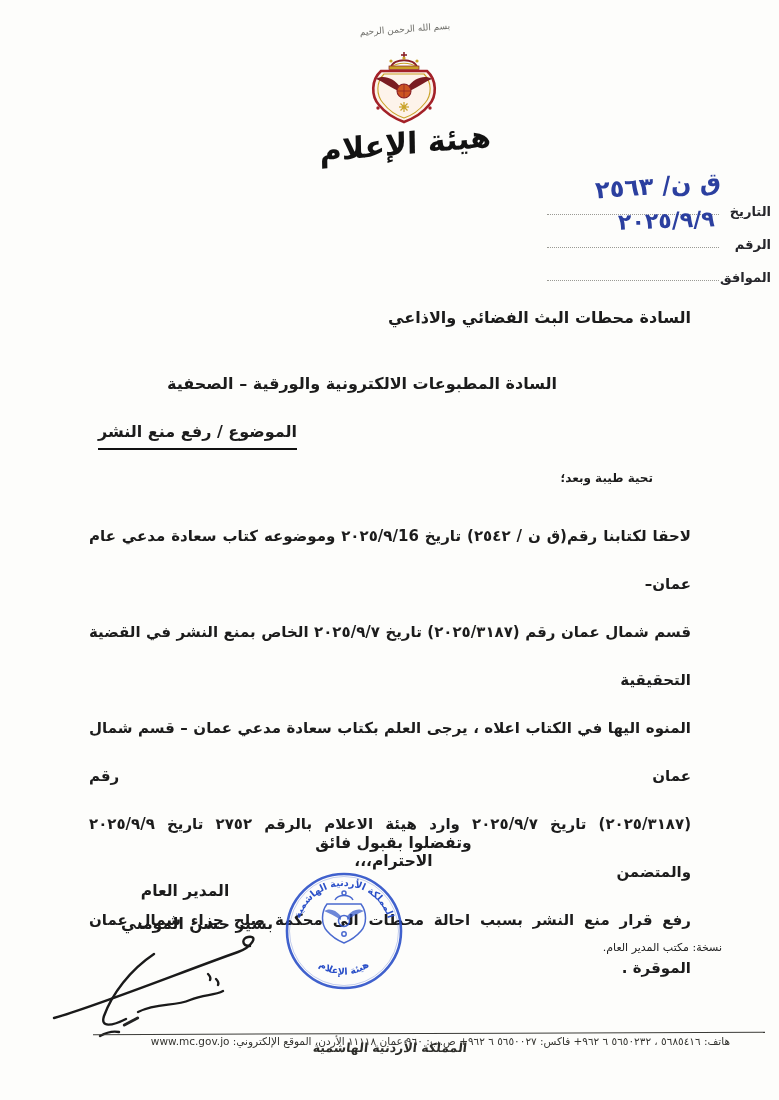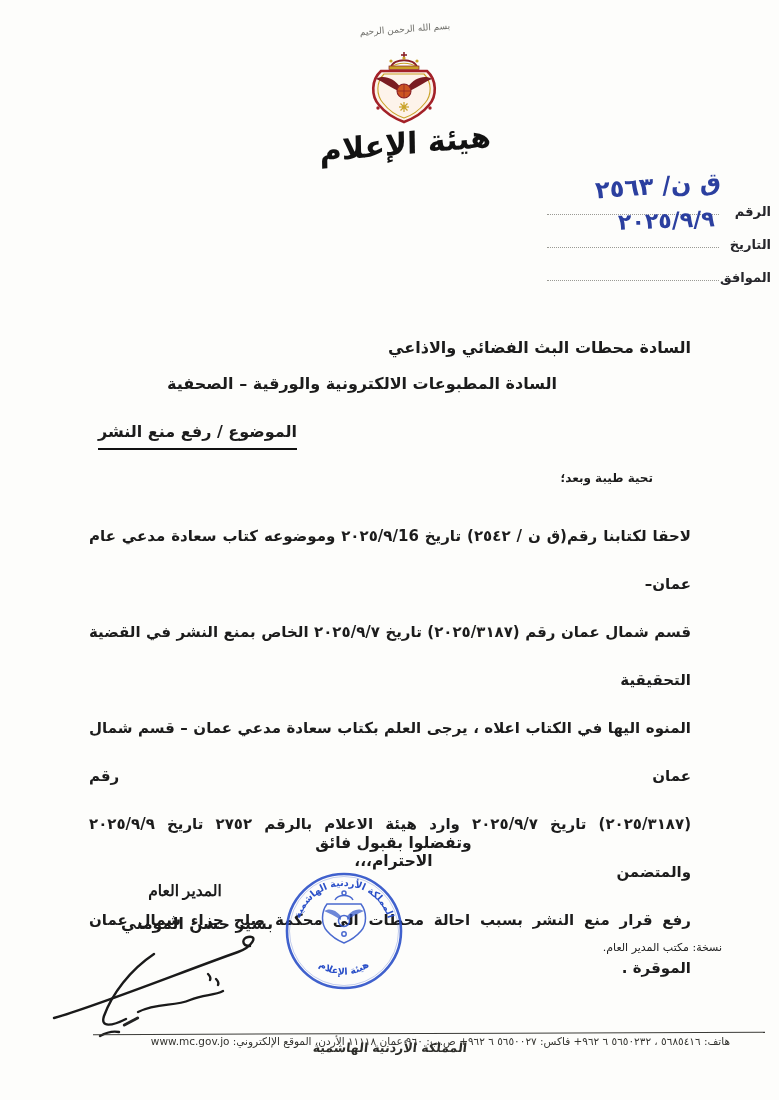--- a/index.html
+++ b/index.html
@@ -17,31 +17,31 @@
     color:#121212;transform:rotate(-5deg) skewX(-4deg);}
   
   .ref-block{top:186px;right:6px;width:232px;}
   .ref-row{display:flex;align-items:flex-end;height:33px;direction:rtl;}
   .ref-label{font-size:13px;font-weight:bold;color:#26262b;width:48px;flex:none;padding-right:2px;}
   .ref-dots{flex:1;border-bottom:1.6px dotted #9a9a94;margin:0 4px 4px 6px;height:18px;}
   .hand{position:absolute;color:#2b3f9f;font-weight:bold;direction:rtl;}
   .hand-number{top:-14px;right:52px;font-size:24px;transform:rotate(-4deg);letter-spacing:1px;}
   .hand-date{top:22px;right:58px;font-size:22px;transform:rotate(-2deg);letter-spacing:1px;}
   
-  .addr1{top:338px;right:88px;font-size:16px;font-weight:bold;}
+  .addr1{top:308px;right:88px;font-size:16px;font-weight:bold;}
   .addr2{top:374px;right:222px;font-size:16px;font-weight:bold;margin-left:22px;}
   .subject{top:422px;left:98px;font-size:16px;font-weight:bold;border-bottom:2px solid #111;padding-bottom:7px;}
   .greeting{top:471px;right:126px;font-size:12px;font-weight:bold;}
   .body-par{top:512px;right:88px;width:602px;font-size:15px;font-weight:bold;line-height:48px;
     text-align:justify;direction:rtl;}
   .body-line{text-align:justify;text-align-last:justify;white-space:normal;}
   .body-line.last{text-align-last:right;}
   .closing{top:806px;left:276px;width:235px;text-align:center;font-size:15.5px;font-weight:bold;margin-top:28px;}
   
-  .director-title{top:882px;left:130px;width:110px;text-align:center;font-size:15.5px;font-weight:bold;font-family:Liberation Serif, serif;}
+  .director-title{top:882px;left:130px;width:110px;text-align:center;font-size:15.5px;font-weight:bold;}
   .director-name{top:915px;left:88px;width:185px;text-align:right;font-size:15.5px;font-weight:bold;}
   .signature{top:922px;left:42px;}
   .stamp{top:870px;left:283px;}
   .copy-note{top:941px;right:57px;font-size:11px;color:#222;}
   
   .pen-mark{top:1020px;left:122px;width:18px;height:3px;background:#222;border-radius:2px;
     transform:rotate(-28deg);}
   .footer-rule{top:1033px;left:93px;width:672px;height:0;border-top:1.4px solid #3c3c38;
     transform:rotate(-0.2deg);}
   .kingdom-name{top:1040px;left:250px;width:280px;text-align:center;font-size:12.5px;font-weight:bold;
@@ -87,25 +87,25 @@
 
       <circle cx="20" cy="58" r="1.7" fill="#a32128"></circle>
       <circle cx="72" cy="58" r="1.7" fill="#a32128"></circle>
     </svg>
   </div>
 
   <div class="abs authority-name">هيئة الإعلام</div>
 
   <div class="abs ref-block">
     <div class="ref-row">
-      <span class="ref-label">الرقم</span>
+      <span class="ref-label">التاريخ</span>
       <span class="ref-dots"></span>
     </div>
     <div class="ref-row">
-      <span class="ref-label">التاريخ</span>
+      <span class="ref-label">الرقم</span>
       <span class="ref-dots"></span>
     </div>
     <div class="ref-row">
       <span class="ref-label">الموافق</span>
       <span class="ref-dots"></span>
     </div>
     <div class="hand hand-number">ق ن/ ٢٥٦٣</div>
     <div class="hand hand-date">٢٠٢٥/٩/٩</div>
   </div>
 

